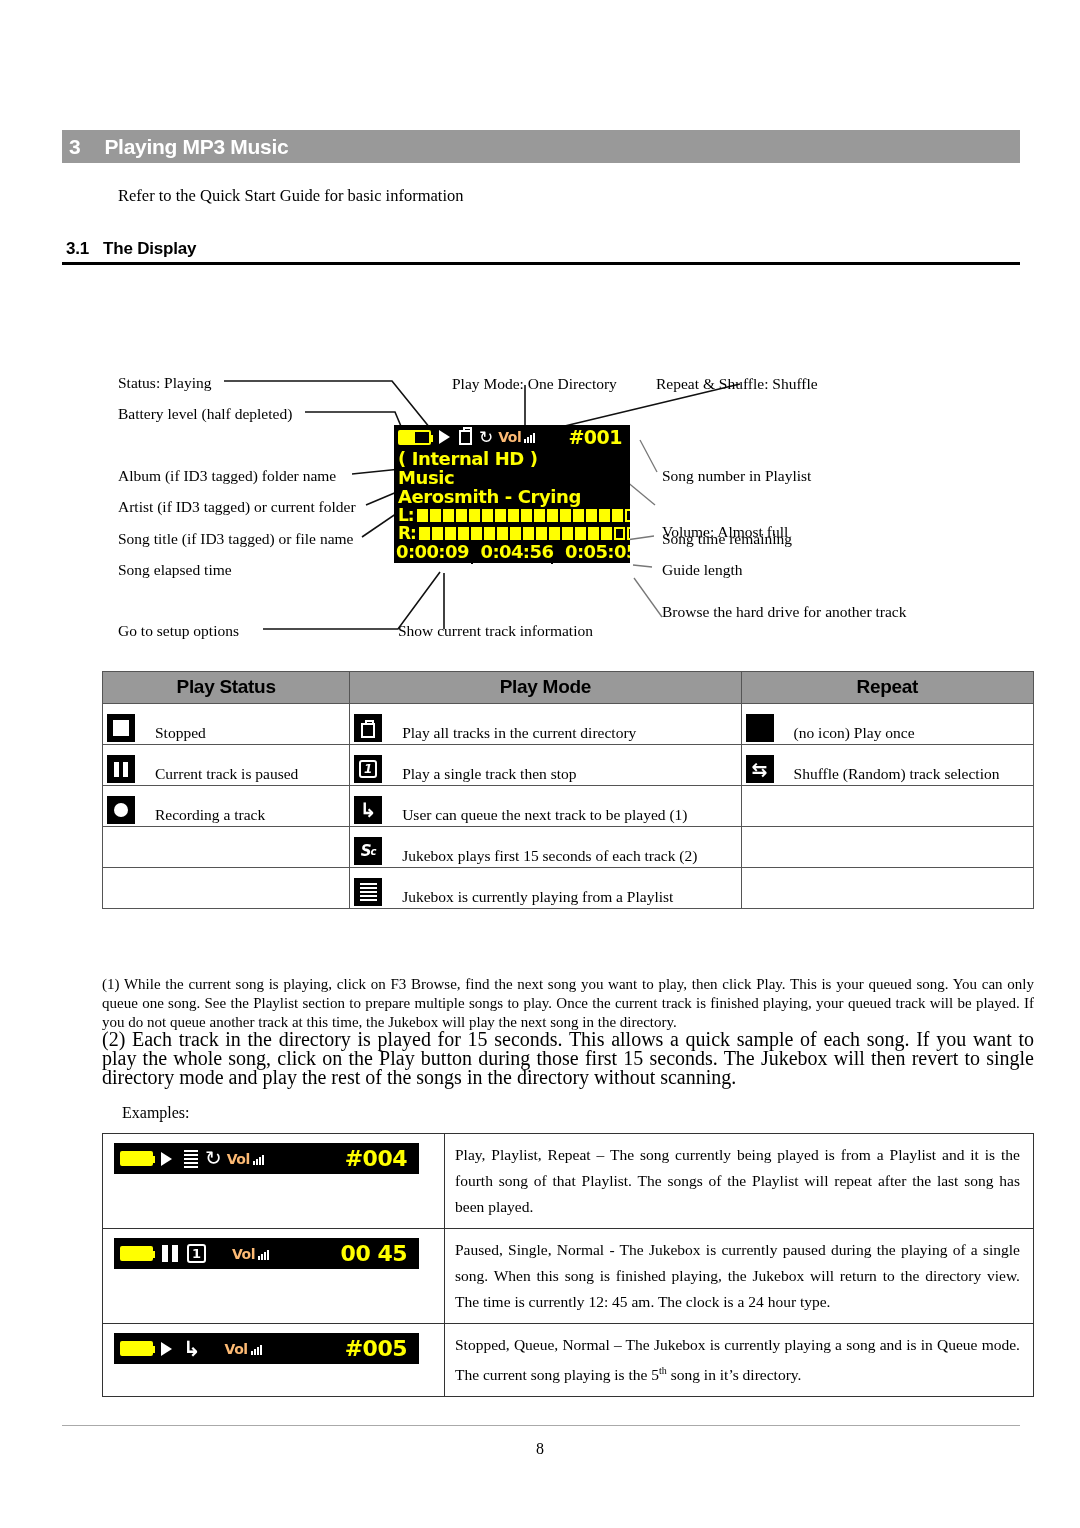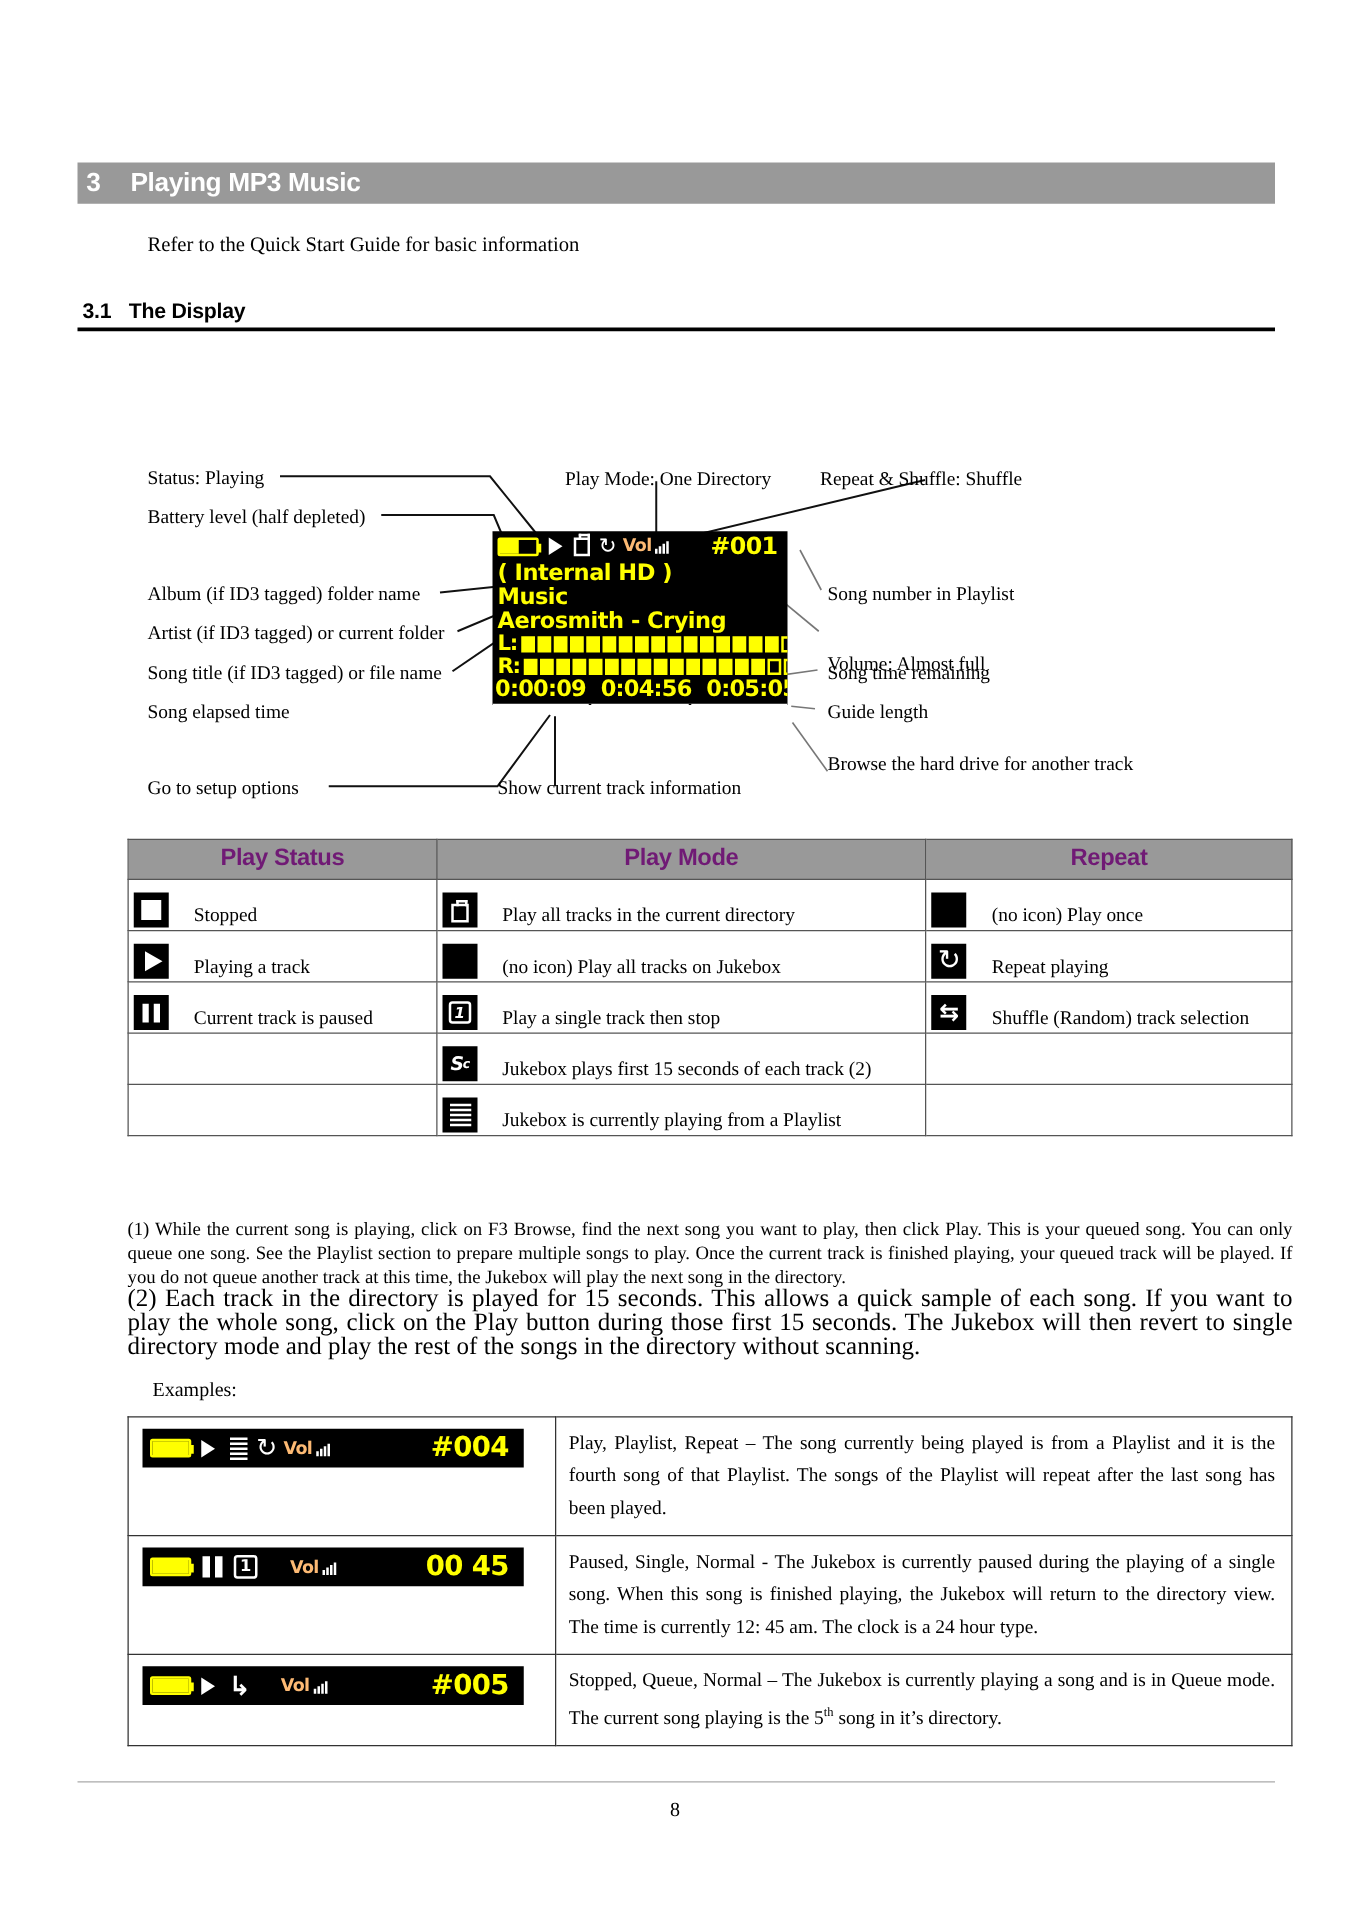--- a/index.html
+++ b/index.html
@@ -234,21 +234,21 @@
   
   .icontable {
     position: absolute;
     left: 102px; top: 671px;
     width: 932px;
     border-collapse: collapse;
     font-size: 15px;
   }
   .icontable th {
     background: #999999;
-    color: #701a75;
+    color: #000000;
     font-family: "Liberation Sans", sans-serif;
     font-weight: bold;
     font-size: 19px;
     text-align: center;
     padding: 4px 0 5px 0;
     border: 1px solid #555;
     letter-spacing: -0.3px;
   }
   .icontable td {
     border: 1px solid #555;
@@ -522,44 +522,20 @@
           <div class="cellwrap">
               <span class="glyph"></span>
           <span class="celltext">(no icon) Play once</span>
             </div>
         </td>
       </tr>
       <tr>
         <td class="col1">
           <div class="cellwrap">
               <span class="glyph">
-                <i class="g-play"></i>
-              </span>
-          <span class="celltext">Playing a track</span>
-            </div>
-        </td>
-        <td class="col2">
-          <div class="cellwrap">
-              <span class="glyph"></span>
-          <span class="celltext">(no icon) Play all tracks on Jukebox</span>
-            </div>
-        </td>
-        <td class="col3">
-          <div class="cellwrap">
-              <span class="glyph">
-                <i class="g-repeat">↻</i>
-              </span>
-          <span class="celltext">Repeat playing</span>
-            </div>
-        </td>
-      </tr>
-      <tr>
-        <td class="col1">
-          <div class="cellwrap">
-              <span class="glyph">
                 <i class="g-pause-a"></i>
                 <i class="g-pause-b"></i>
               </span>
           <span class="celltext">Current track is paused</span>
             </div>
         </td>
         <td class="col2">
           <div class="cellwrap">
               <span class="glyph">
                 <i class="g-one">1</i>
@@ -568,20 +544,39 @@
             </div>
         </td>
         <td class="col3">
           <div class="cellwrap">
               <span class="glyph">
                 <i class="g-shuffle">⇆</i>
               </span>
           <span class="celltext">Shuffle (Random) track selection</span>
             </div>
         </td>
+      </tr>
+      <tr>
+        <td class="col1">
+          <div class="cellwrap">
+              <span class="glyph">
+                <i class="g-rec"></i>
+              </span>
+          <span class="celltext">Recording a track</span>
+            </div>
+        </td>
+        <td class="col2">
+          <div class="cellwrap">
+              <span class="glyph">
+                <i class="g-queue">↳</i>
+              </span>
+          <span class="celltext">User can queue the next track to be played (1)</span>
+            </div>
+        </td>
+        <td class="col3"></td>
       </tr>
       <tr>
         <td class="col1"></td>
         <td class="col2">
           <div class="cellwrap">
               <span class="glyph">
                 <i class="g-scan">S<sub style="font-size:10px">c</sub></i>
               </span>
           <span class="celltext">Jukebox plays first 15 seconds of each track (2)</span>
             </div>

